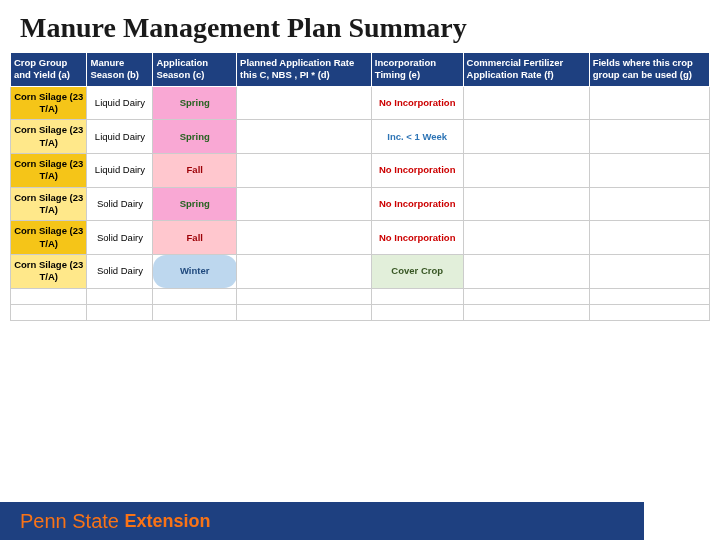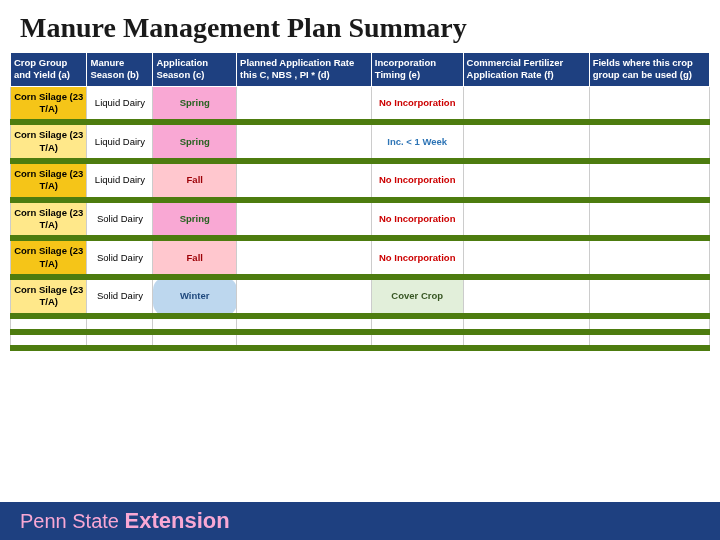--- a/index.html
+++ b/index.html
@@ -30,21 +30,21 @@
       color: #fff;
       text-align: left;
       padding: 4px 3px;
       font-size: 9.5px;
       font-weight: bold;
       border: 1px solid #fff;
       vertical-align: middle;
       line-height: 1.3;
     }
     tbody tr {
-      border-bottom: 6px solid #4d7c0f;
+      border-bottom: 1px solid #4d7c0f;
     }
     tbody tr td {
       text-align: center;
       padding: 4px 3px;
       font-size: 9.5px;
       border: 1px solid #ccc;
       vertical-align: middle;
       line-height: 1.3;
     }
     .crop-cell {
@@ -64,33 +64,33 @@
     }
     .season-spring { background: #f9a8d4; color: #276221; font-weight: bold; }
     .season-fall   { background: #ffc7ce; color: #9c0006; font-weight: bold; }
     .season-winter { background: #bdd7ee; color: #1f497d; font-weight: bold; border-radius: 13px; }
     .season-summer { background: #ffeb9c; color: #9c5700; font-weight: bold; }
     .inc-none { color: #cc0000; font-weight: bold; }
     .inc-week { color: #2e75b6; font-weight: bold; }
     .inc-covercrop { background: #e2efda; color: #375623; font-weight: bold; }
     .footer {
       background: #1e4080;
-      color: #f9a8d4;
+      color: #f97316;
       position: absolute;
       bottom: 0;
       left: 0;
-      width: 720px;
+      width: 644px;
       height: 38px;
       display: flex;
       align-items: center;
       padding: 0 20px;
       font-size: 20px;
     }
     .footer-penn { font-weight: normal; }
-    .footer-ext { font-weight: bold; font-size: 22px; }
+    .footer-ext { font-weight: bold; font-size: 18px; }
     .empty-rows td {
       height: 16px;
     }
   </style>
 </head>
 <body>
 
 <div class="page-title">Manure Management Plan Summary</div>
 
 <div class="table-wrapper">

